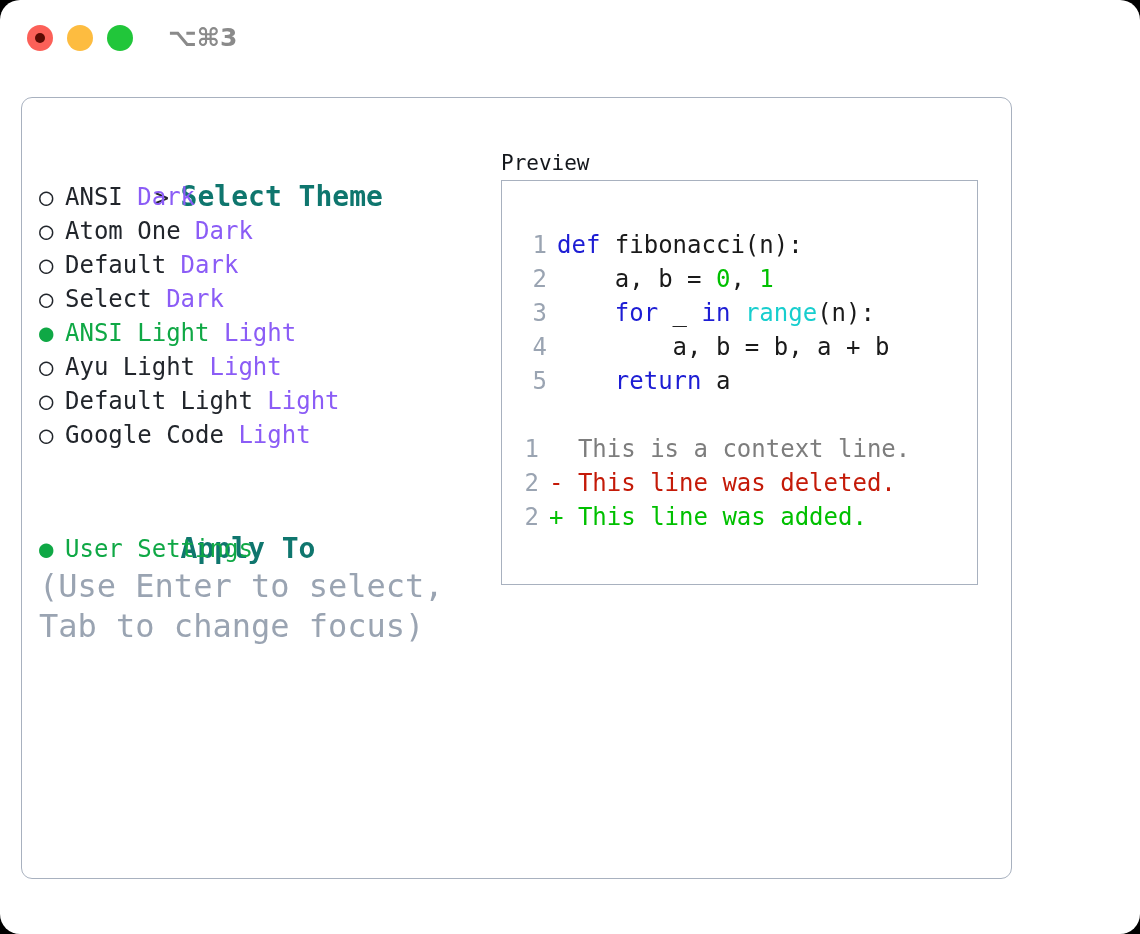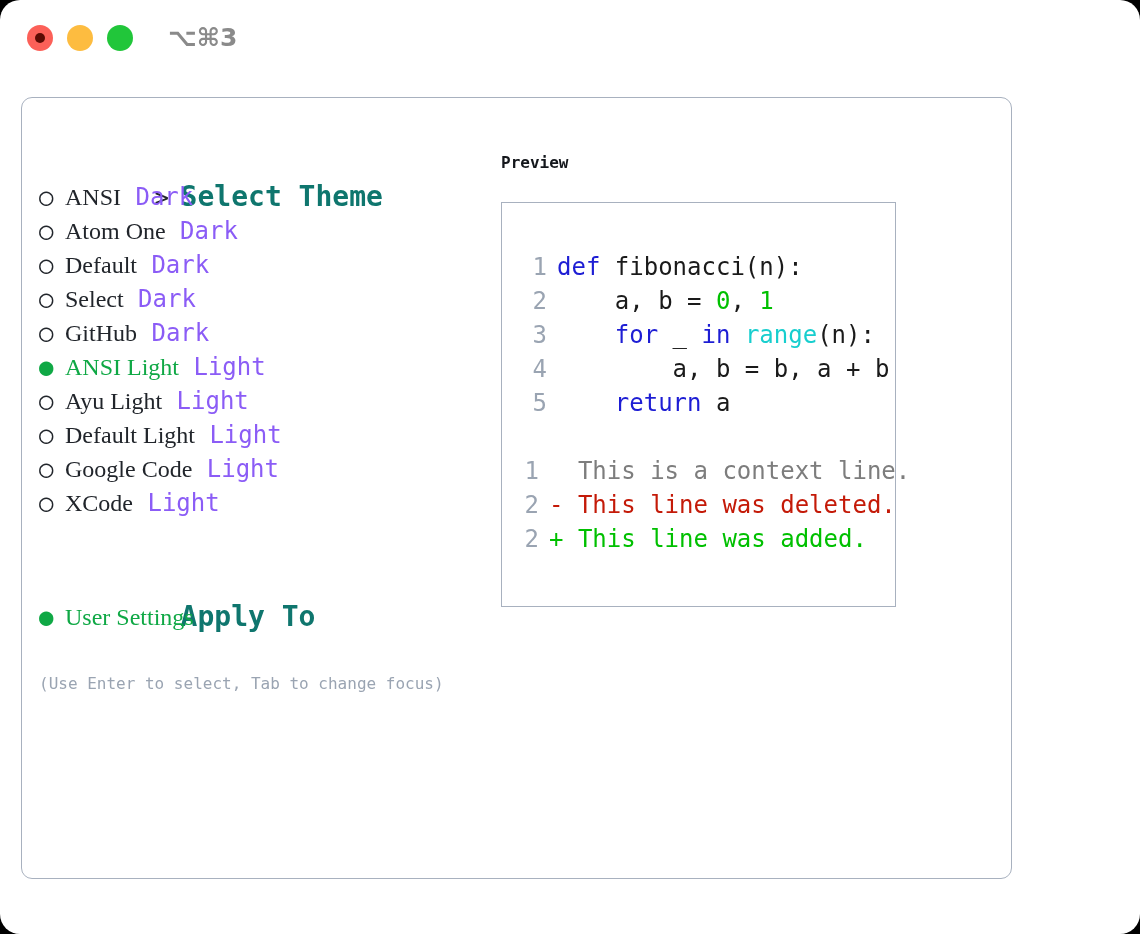--- a/index.html
+++ b/index.html
@@ -91,51 +91,49 @@
     display: inline-block;
     width: 26px;
     color: #21252b;
   }
   .bullet.sel { color: #0fa845; }
   .hdr {
     font-weight: bold;
     font-size: 28px;
     color: #0f766e;
   }
-  .theme-name { color: #21252b; font-family: Liberation Serif, serif; }
+  .theme-name { color: #21252b; }
   .theme-name.sel { color: #0fa845; }
   .theme-tag { color: #8b5cf6; }
 
   .spacer-lg { height: 46px; }
 
   #hint {
-    margin-top: 34px;
-    font-size: 16px;
-    line-height: 31px;
+    font-size: 32px;
+    line-height: 40px;
     color: #9aa4b2;
     width: 420px;
     white-space: pre-wrap;
   }
 
   
   #right-pane {
     position: absolute;
     left: 479px;
     top: 48px;
     width: 495px;
   }
   #preview-title {
-    font-size: 16px;
-    font-weight: bold;
+    font-size: 21px;
+    font-weight: normal;
     line-height: 34px;
     color: #14171c;
   }
   #preview-box {
-    margin-top: 22px;
-    width: 395px;
+    width: 477px;
     height: 405px;
     border: 1.6px solid #a8b1bf;
     box-sizing: border-box;
     background: #ffffff;
     position: relative;
   }
   .code-area {
     position: absolute;
     left: 17px;
     top: 47px;
@@ -185,26 +183,24 @@
 
       <div class="row">
         <span class="bullet">&gt;</span><span class="hdr">Select Theme</span>
       </div>
 
       <div id="theme-list">
           <div class="row"><span class="bullet">○</span><span class="theme-name">ANSI</span><span class="theme-tag"> Dark</span></div>
           <div class="row"><span class="bullet">○</span><span class="theme-name">Atom One</span><span class="theme-tag"> Dark</span></div>
           <div class="row"><span class="bullet">○</span><span class="theme-name">Default</span><span class="theme-tag"> Dark</span></div>
           <div class="row"><span class="bullet">○</span><span class="theme-name">Select</span><span class="theme-tag"> Dark</span></div>
-          <div class="row"><span class="bullet">○</span><span class="theme-name">GitHub</span><span class="theme-tag"> Dark</span></div>
           <div class="row"><span class="bullet sel">●</span><span class="theme-name sel">ANSI Light</span><span class="theme-tag"> Light</span></div>
           <div class="row"><span class="bullet">○</span><span class="theme-name">Ayu Light</span><span class="theme-tag"> Light</span></div>
           <div class="row"><span class="bullet">○</span><span class="theme-name">Default Light</span><span class="theme-tag"> Light</span></div>
           <div class="row"><span class="bullet">○</span><span class="theme-name">Google Code</span><span class="theme-tag"> Light</span></div>
-          <div class="row"><span class="bullet">○</span><span class="theme-name">XCode</span><span class="theme-tag"> Light</span></div>
         </div>
 
       <div class="spacer-lg"></div>
 
       <div class="row">
         <span class="bullet"> </span><span class="hdr">Apply To</span>
       </div>
 
       <div id="apply-list">
           <div class="row"><span class="bullet sel">●</span><span class="theme-name sel">User Settings</span></div>

